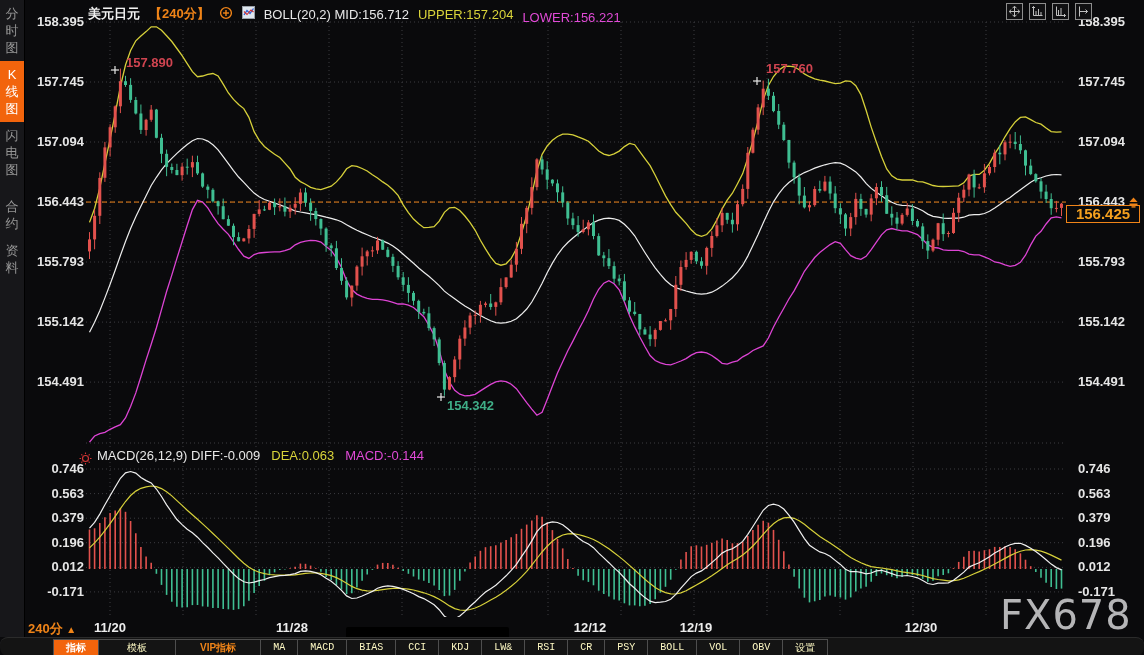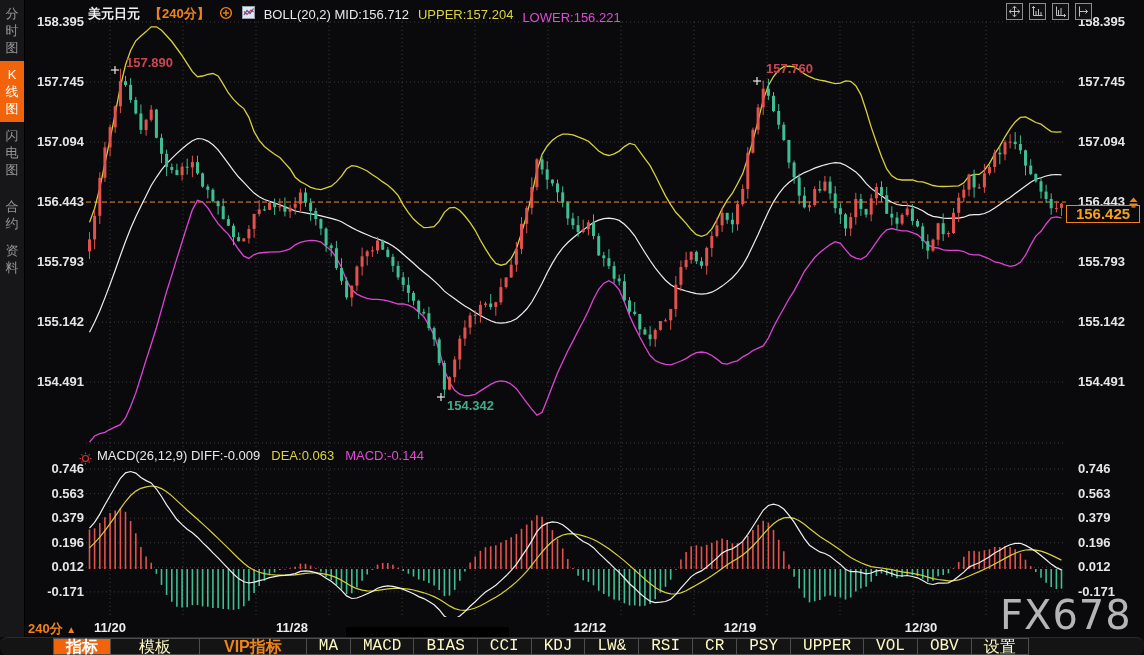--- a/index.html
+++ b/index.html
@@ -43,21 +43,21 @@
   .axlabel{position:absolute;font-size:13px;font-weight:700;color:#e6e6e6;z-index:4;white-space:nowrap;}
   .axlabel.l{width:56px;text-align:right;}
   
   .date-row{position:absolute;left:0;top:618px;width:1144px;height:19px;z-index:6;}
   #period-badge{position:absolute;left:28px;top:2px;color:#f08418;font-size:13px;font-weight:700;cursor:pointer;}
   #period-badge .tri{font-size:10px;}
   .dlabel{position:absolute;top:2px;transform:translateX(-50%);font-size:13px;font-weight:700;color:#ececec;}
   #scrollbar{position:absolute;left:346px;top:9px;width:163px;height:12px;background:#000;border-radius:2px;cursor:grab;}
   
   .toolbar{position:absolute;left:0;top:637px;width:1144px;height:18px;background:#141414;
-           border-top:1px solid #2b2b2b;display:flex;align-items:flex-start;z-index:7;font-size:16px;border-radius:8px;}
+           border-top:1px solid #2b2b2b;display:flex;align-items:flex-end;z-index:7;font-size:10px;border-radius:8px;}
   .tb-spacer{width:54px;}
   .tab{border:1px solid #4e4e4e;margin-left:-1px;padding:0 12px;line-height:15px;color:#fef9c3;
        cursor:pointer;white-space:nowrap;font-family:"Liberation Mono",monospace;}
   .tab.cn{font-family:"Liberation Sans",sans-serif;}
   .tab.wide{padding:0 28px;}
   .tab.active{background:#f2640c;color:#fff;font-weight:700;}
   .tab.vip{color:#f08418;font-weight:700;padding:0 24px;}
   .watermark{position:absolute;left:1000px;top:592px;font-size:40px;color:#c4c4c6;opacity:.92;
              letter-spacing:1px;z-index:5;font-family:"DejaVu Sans",sans-serif;}
 </style>
@@ -813,39 +813,39 @@
       <div class="axlabel l" style="left: 28px; top: 534.736px;">0.196</div>
       <div class="axlabel" style="left: 1078px; top: 534.736px;">0.196</div>
       <div class="axlabel l" style="left: 28px; top: 559.392px;">0.012</div>
       <div class="axlabel" style="left: 1078px; top: 559.392px;">0.012</div>
       <div class="axlabel l" style="left: 28px; top: 583.914px;">-0.171</div>
       <div class="axlabel" style="left: 1078px; top: 583.914px;">-0.171</div>
     </div>
 
   <div class="date-row">
     <span id="period-badge"><span>240分</span> <span class="tri">▲</span></span>
-    <span id="dates"><span class="dlabel" style="left: 110px;">11/20</span><span class="dlabel" style="left: 292px;">11/28</span><span class="dlabel" style="left: 590px;">12/12</span><span class="dlabel" style="left: 740px;">12/19</span><span class="dlabel" style="left: 921px;">12/30</span></span>
+    <span id="dates"><span class="dlabel" style="left: 110px;">11/20</span><span class="dlabel" style="left: 292px;">11/28</span><span class="dlabel" style="left: 590px;">12/12</span><span class="dlabel" style="left: 696px;">12/19</span><span class="dlabel" style="left: 921px;">12/30</span></span>
     <span id="scrollbar"></span>
   </div>
 
   <div class="toolbar" id="toolbar">
     <span class="tb-spacer"></span>
   <span class="tab active cn">指标</span>
       <span class="tab wide cn">模板</span>
       <span class="tab vip cn">VIP指标</span>
       <span class="tab">MA</span>
       <span class="tab">MACD</span>
       <span class="tab">BIAS</span>
       <span class="tab">CCI</span>
       <span class="tab">KDJ</span>
       <span class="tab">LW&amp;</span>
       <span class="tab">RSI</span>
       <span class="tab">CR</span>
       <span class="tab">PSY</span>
-      <span class="tab">UPPER</span>
+      <span class="tab">BOLL</span>
       <span class="tab">VOL</span>
       <span class="tab">OBV</span>
       <span class="tab cn">设置</span>
     </div>
 
   <div class="watermark">FX678</div>
 
 </div>
 
 </body></html>

